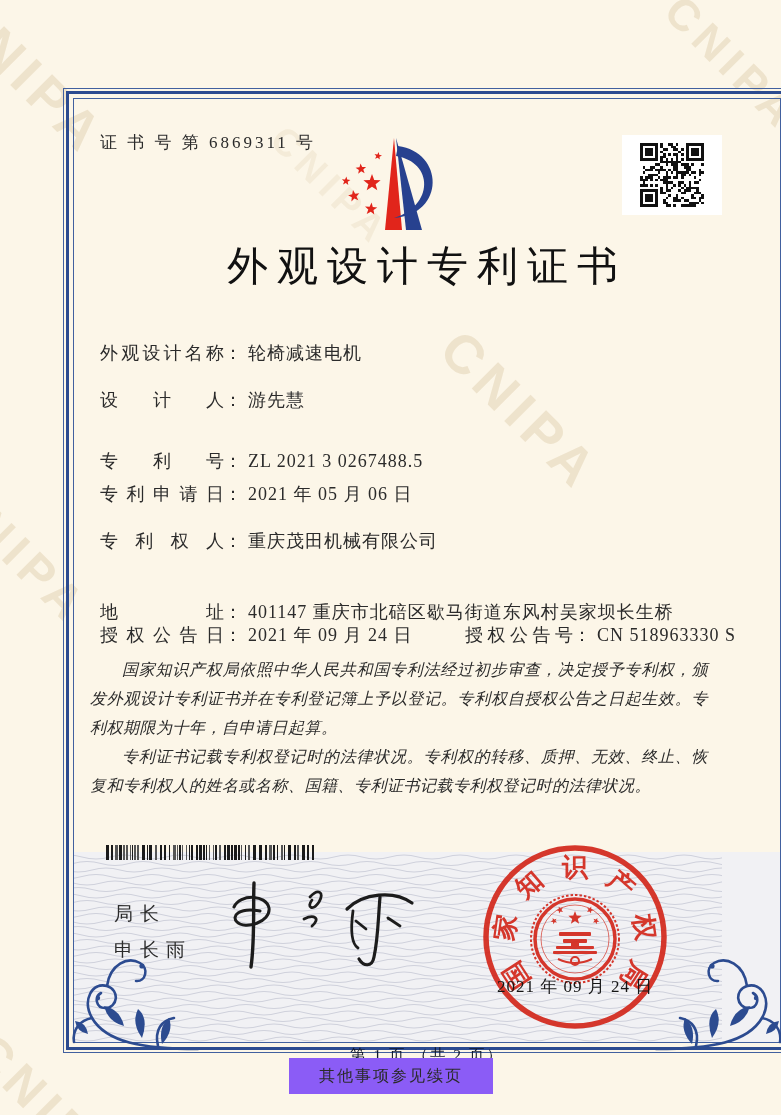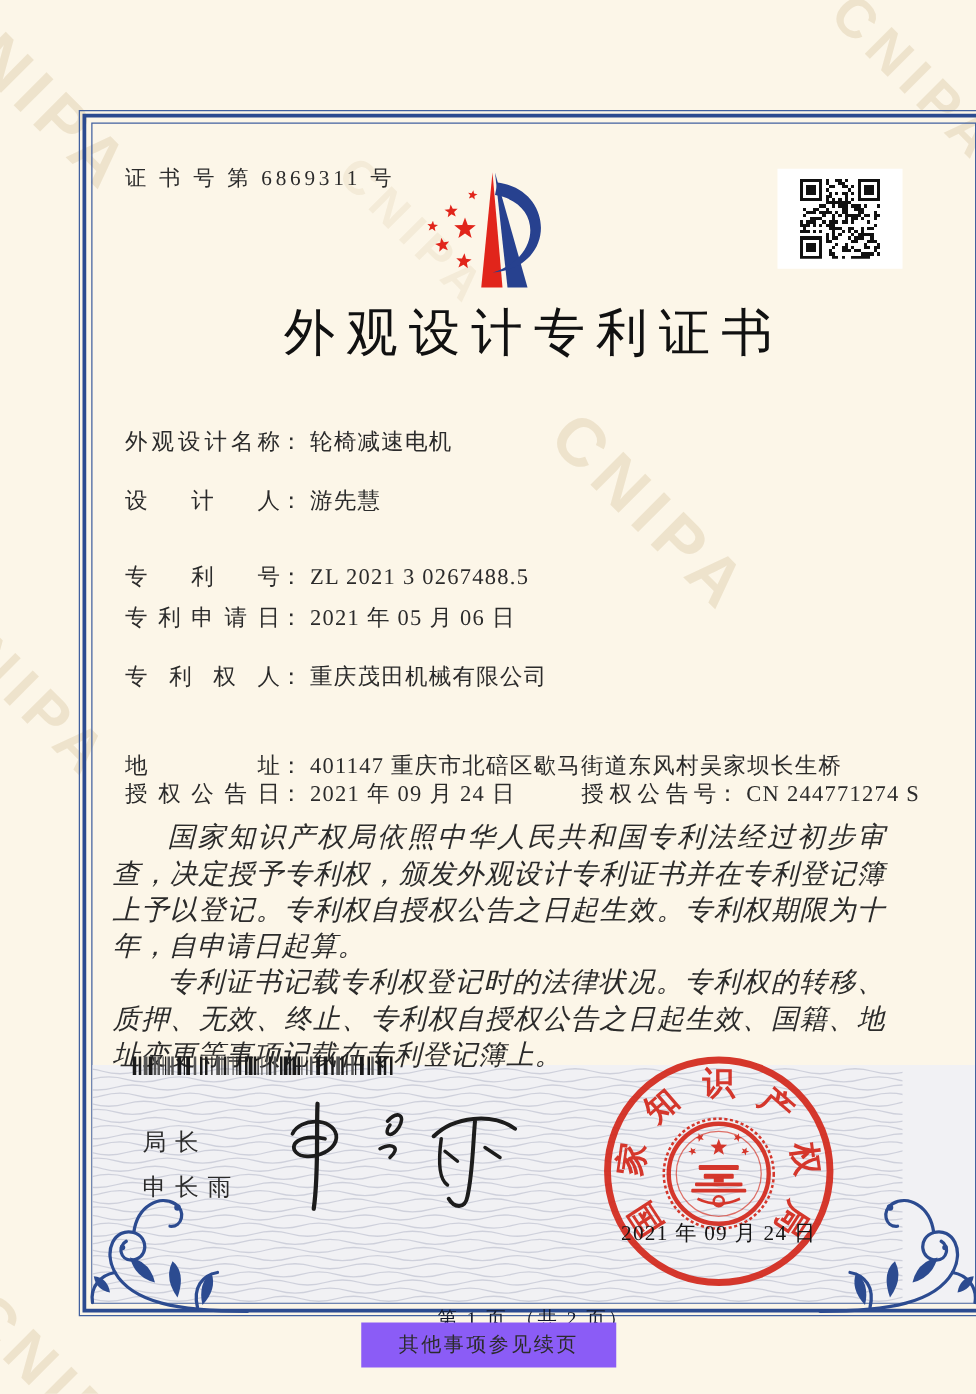--- a/index.html
+++ b/index.html
@@ -38,21 +38,21 @@
   .title{position:absolute;left:0;top:150px;width:100%;text-align:center;
     font-size:41px;font-weight:normal;letter-spacing:9px;color:#111;z-index:3;}
 
   .field-row{position:absolute;left:36px;right:16px;height:26px;font-size:18px;z-index:3;white-space:nowrap;}
   .flabel{display:inline-block;width:124px;text-align:justify;text-align-last:justify;vertical-align:bottom;}
   .fcolon{display:inline-block;}
   .fvalue{margin-left:6px;letter-spacing:1px;}
   .grant-no{position:absolute;left:365px;top:0;white-space:nowrap;}
 
   .paragraphs{position:absolute;left:26px;top:566px;width:618px;z-index:3;
-    font-size:22px;line-height:29px;font-style:italic;letter-spacing:0.5px;
+    font-size:16px;line-height:29px;font-style:italic;letter-spacing:0.5px;
     text-align:justify;}
   .paragraphs p{margin:0;text-indent:2em;}
 
   
   .band{position:absolute;left:10px;right:10px;bottom:10px;height:190px;
     background:#f1f1f4;overflow:hidden;z-index:2;}
   .band svg{position:absolute;inset:0;}
 
   .barcode{position:absolute;left:42px;top:756px;z-index:3;}
 
@@ -416,26 +416,26 @@
       <span class="flabel">专利申请日</span><span class="fcolon">：</span><span class="fvalue">2021 年 05 月 06 日</span>
     </div>
     <div class="field-row" style="top:440px;">
       <span class="flabel">专利权人</span><span class="fcolon">：</span><span class="fvalue">重庆茂田机械有限公司</span>
     </div>
     <div class="field-row" style="top:487px;margin-top:24px;">
       <span class="flabel">地址</span><span class="fcolon">：</span><span class="fvalue">401147 重庆市北碚区歇马街道东风村吴家坝长生桥</span>
     </div>
     <div class="field-row" style="top:534px;">
       <span><span class="flabel">授权公告日</span><span class="fcolon">：</span><span class="fvalue">2021 年 09 月 24 日</span></span>
-      <span class="grant-no"><span class="flabel" style="width:108px;">授权公告号</span><span class="fcolon">：</span><span class="fvalue">CN 244771274 S</span></span>
+      <span class="grant-no"><span class="flabel" style="width:108px;">授权公告号</span><span class="fcolon">：</span><span class="fvalue">CN 518963330 S</span></span>
     </div>
 
     <div class="paragraphs">
       <p>国家知识产权局依照中华人民共和国专利法经过初步审查，决定授予专利权，颁发外观设计专利证书并在专利登记簿上予以登记。专利权自授权公告之日起生效。专利权期限为十年，自申请日起算。</p>
-      <p>专利证书记载专利权登记时的法律状况。专利权的转移、质押、无效、终止、专利权自授权公告之日起生效、国籍、地址变更等事项记载在专利登记簿上。</p>
+      <p>专利证书记载专利权登记时的法律状况。专利权的转移、质押、无效、终止、恢复和专利权人的姓名或名称、国籍、专利证书记载专利权登记时的法律状况。</p>
     </div>
 
     <div class="band">
       <svg id="waves-svg" width="648" height="190" viewBox="0 0 648 190" preserveAspectRatio="none">
           <path d="M-20 5.0 q14 -4 28 0 q14 4 28 0 q14 -4 28 0 q14 4 28 0 q14 -4 28 0 q14 4 28 0 q14 -4 28 0 q14 4 28 0 q14 -4 28 0 q14 4 28 0 q14 -4 28 0 q14 4 28 0 q14 -4 28 0 q14 4 28 0 q14 -4 28 0 q14 4 28 0 q14 -4 28 0 q14 4 28 0 q14 -4 28 0 q14 4 28 0 q14 -4 28 0 q14 4 28 0 q14 -4 28 0 q14 4 28 0 q14 -4 28 0" fill="none" stroke="rgba(150,155,178,0.38)" stroke-width="1"></path>
           <path d="M-29 11.5 q14 4 28 0 q14 -4 28 0 q14 4 28 0 q14 -4 28 0 q14 4 28 0 q14 -4 28 0 q14 4 28 0 q14 -4 28 0 q14 4 28 0 q14 -4 28 0 q14 4 28 0 q14 -4 28 0 q14 4 28 0 q14 -4 28 0 q14 4 28 0 q14 -4 28 0 q14 4 28 0 q14 -4 28 0 q14 4 28 0 q14 -4 28 0 q14 4 28 0 q14 -4 28 0 q14 4 28 0 q14 -4 28 0 q14 4 28 0" fill="none" stroke="rgba(150,155,178,0.38)" stroke-width="1"></path>
           <path d="M-38 18.0 q14 -4 28 0 q14 4 28 0 q14 -4 28 0 q14 4 28 0 q14 -4 28 0 q14 4 28 0 q14 -4 28 0 q14 4 28 0 q14 -4 28 0 q14 4 28 0 q14 -4 28 0 q14 4 28 0 q14 -4 28 0 q14 4 28 0 q14 -4 28 0 q14 4 28 0 q14 -4 28 0 q14 4 28 0 q14 -4 28 0 q14 4 28 0 q14 -4 28 0 q14 4 28 0 q14 -4 28 0 q14 4 28 0 q14 -4 28 0" fill="none" stroke="rgba(150,155,178,0.38)" stroke-width="1"></path>
           <path d="M-20 24.5 q14 4 28 0 q14 -4 28 0 q14 4 28 0 q14 -4 28 0 q14 4 28 0 q14 -4 28 0 q14 4 28 0 q14 -4 28 0 q14 4 28 0 q14 -4 28 0 q14 4 28 0 q14 -4 28 0 q14 4 28 0 q14 -4 28 0 q14 4 28 0 q14 -4 28 0 q14 4 28 0 q14 -4 28 0 q14 4 28 0 q14 -4 28 0 q14 4 28 0 q14 -4 28 0 q14 4 28 0 q14 -4 28 0 q14 4 28 0" fill="none" stroke="rgba(150,155,178,0.38)" stroke-width="1"></path>
           <path d="M-29 31.0 q14 -4 28 0 q14 4 28 0 q14 -4 28 0 q14 4 28 0 q14 -4 28 0 q14 4 28 0 q14 -4 28 0 q14 4 28 0 q14 -4 28 0 q14 4 28 0 q14 -4 28 0 q14 4 28 0 q14 -4 28 0 q14 4 28 0 q14 -4 28 0 q14 4 28 0 q14 -4 28 0 q14 4 28 0 q14 -4 28 0 q14 4 28 0 q14 -4 28 0 q14 4 28 0 q14 -4 28 0 q14 4 28 0 q14 -4 28 0" fill="none" stroke="rgba(150,155,178,0.38)" stroke-width="1"></path>
           <path d="M-38 37.5 q14 4 28 0 q14 -4 28 0 q14 4 28 0 q14 -4 28 0 q14 4 28 0 q14 -4 28 0 q14 4 28 0 q14 -4 28 0 q14 4 28 0 q14 -4 28 0 q14 4 28 0 q14 -4 28 0 q14 4 28 0 q14 -4 28 0 q14 4 28 0 q14 -4 28 0 q14 4 28 0 q14 -4 28 0 q14 4 28 0 q14 -4 28 0 q14 4 28 0 q14 -4 28 0 q14 4 28 0 q14 -4 28 0 q14 4 28 0" fill="none" stroke="rgba(150,155,178,0.38)" stroke-width="1"></path>

